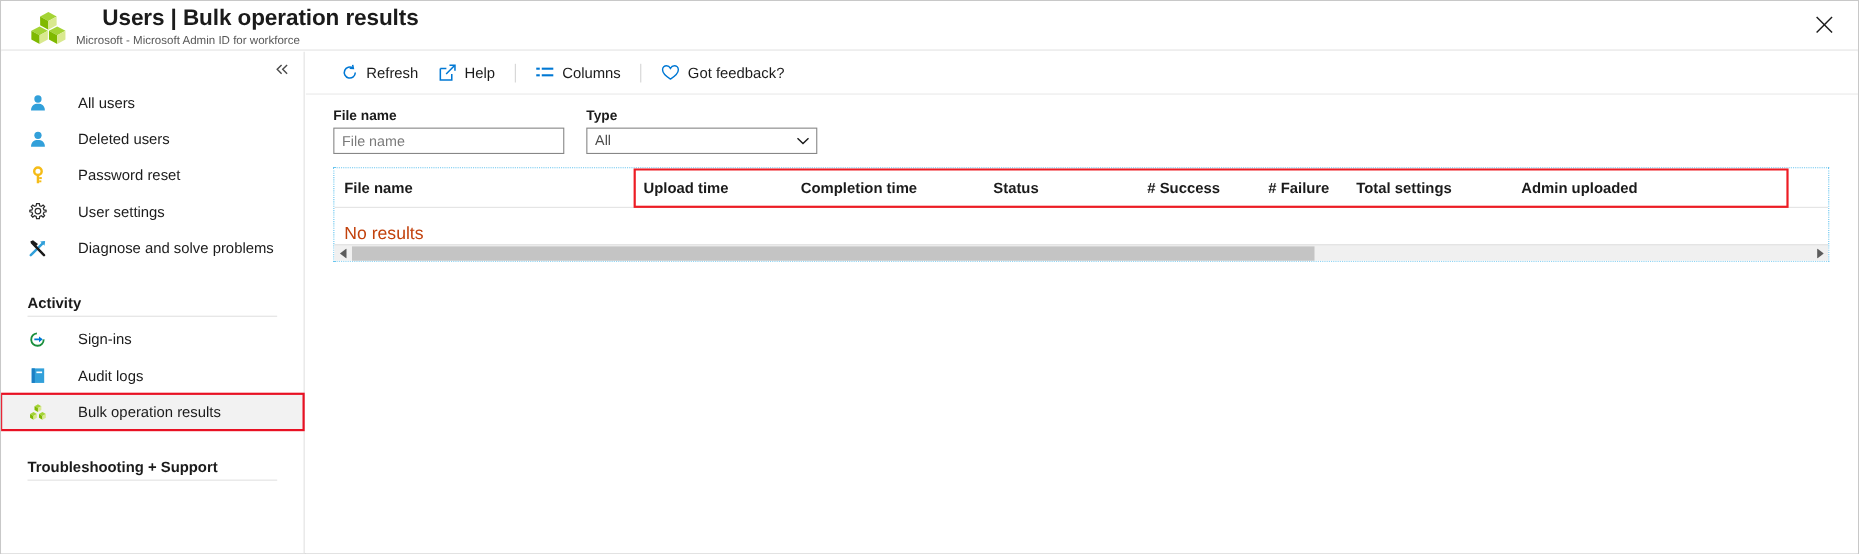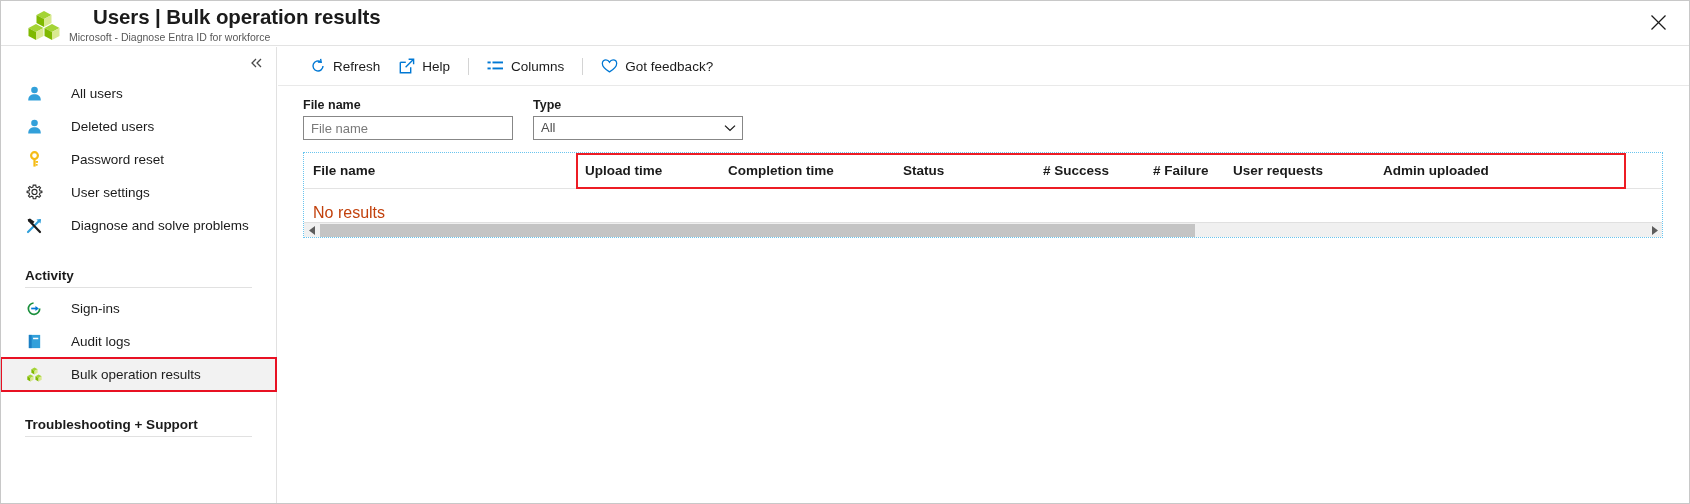--- a/index.html
+++ b/index.html
@@ -302,21 +302,21 @@
 
         <g>
           <polygon points="27,19 34.5,23 27,27 19.5,23" fill="#a4d435"></polygon>
           <polygon points="19.5,23 27,27 27,35 19.5,31" fill="#7fb900"></polygon>
           <polygon points="34.5,23 34.5,31 27,35 27,27" fill="#d9e98f"></polygon>
         </g>
       </svg>
     </div>
     <div class="title-text-wrap">
       <div class="title-main">Users | Bulk operation results</div>
-      <div class="title-sub">Microsoft - Diagnose Entra ID for workforce</div>
+      <div class="title-sub">Microsoft - Microsoft Admin ID for workforce</div>
     </div>
     <div class="close-btn">
       <svg width="17" height="17" viewBox="0 0 17 17">
         <line x1="1.5" y1="1.5" x2="15.5" y2="15.5" stroke="#1b1b1b" stroke-width="1.3"></line>
         <line x1="15.5" y1="1.5" x2="1.5" y2="15.5" stroke="#1b1b1b" stroke-width="1.3"></line>
       </svg>
     </div>
   </div>
 
   <div class="sidebar">
@@ -503,21 +503,21 @@
     <div class="table-region">
       <div class="table-scroll">
 
         <div class="thead">
           <div class="th" style="width:272px">File name</div>
           <div class="th" style="width:143px">Upload time</div>
           <div class="th" style="width:175px">Completion time</div>
           <div class="th" style="width:140px">Status</div>
           <div class="th" style="width:110px"># Success</div>
           <div class="th" style="width:80px"># Failure</div>
-          <div class="th" style="width:150px">User requests</div>
+          <div class="th" style="width:150px">Total settings</div>
           <div class="th" style="width:160px">Admin uploaded</div>
         </div>
 
         <div class="header-redbox"></div>
 
         <div class="tbody-row">
           <span>No results</span>
         </div>
       </div>
 

